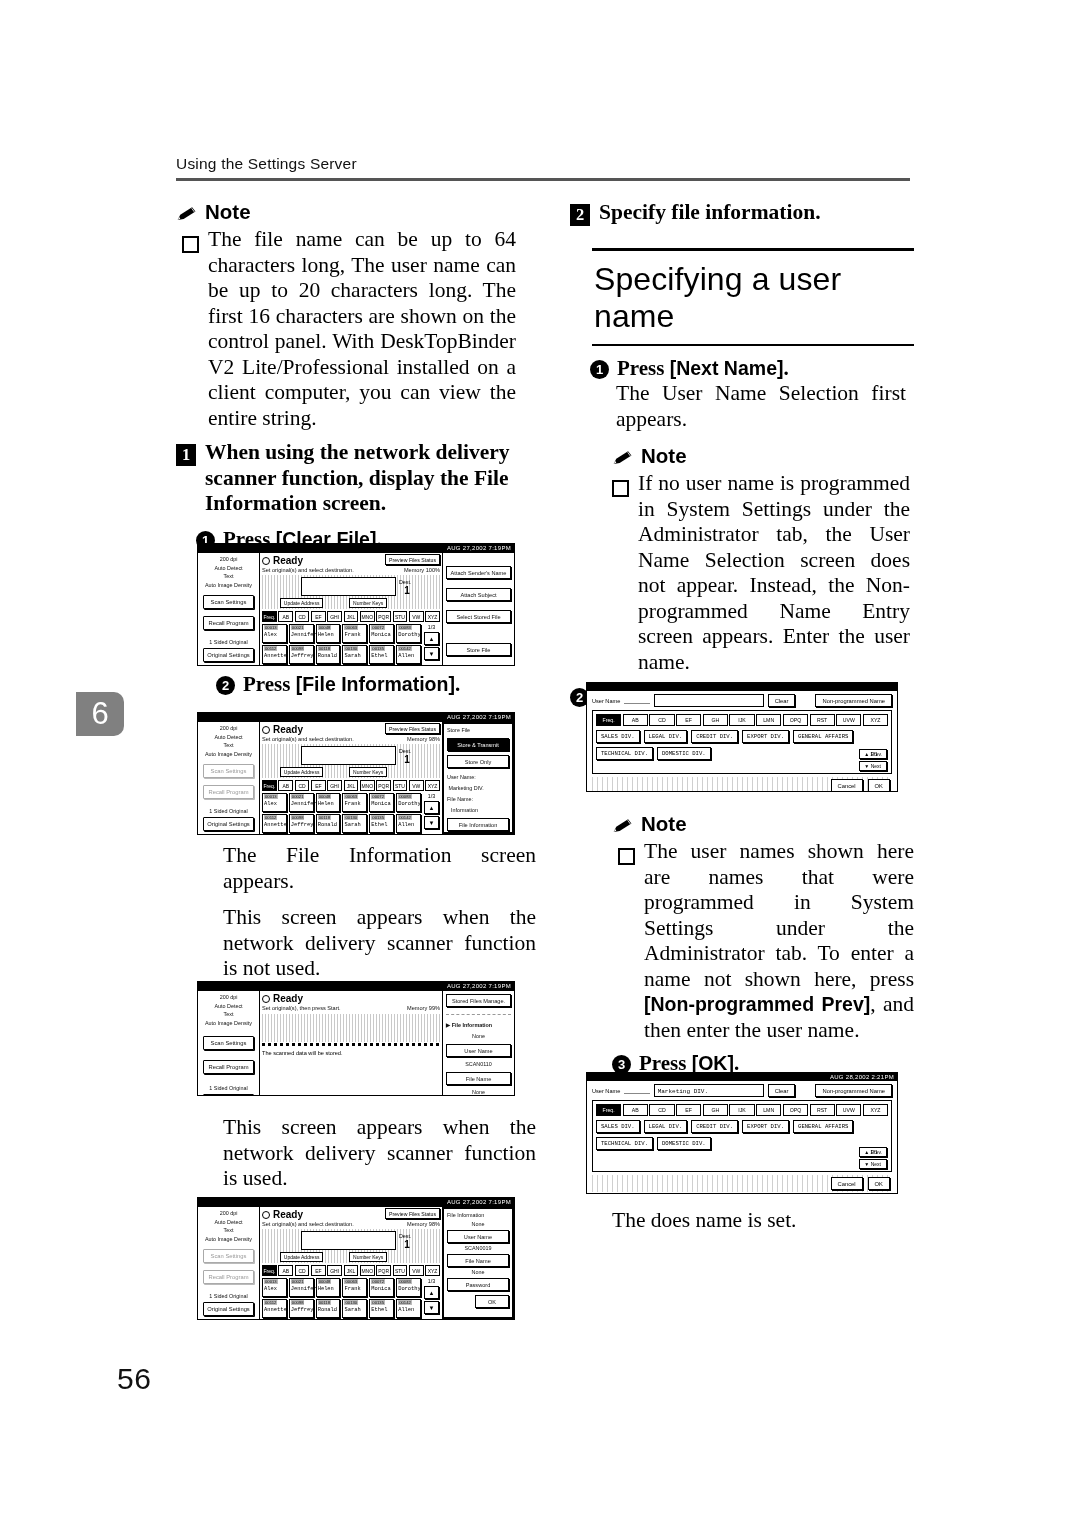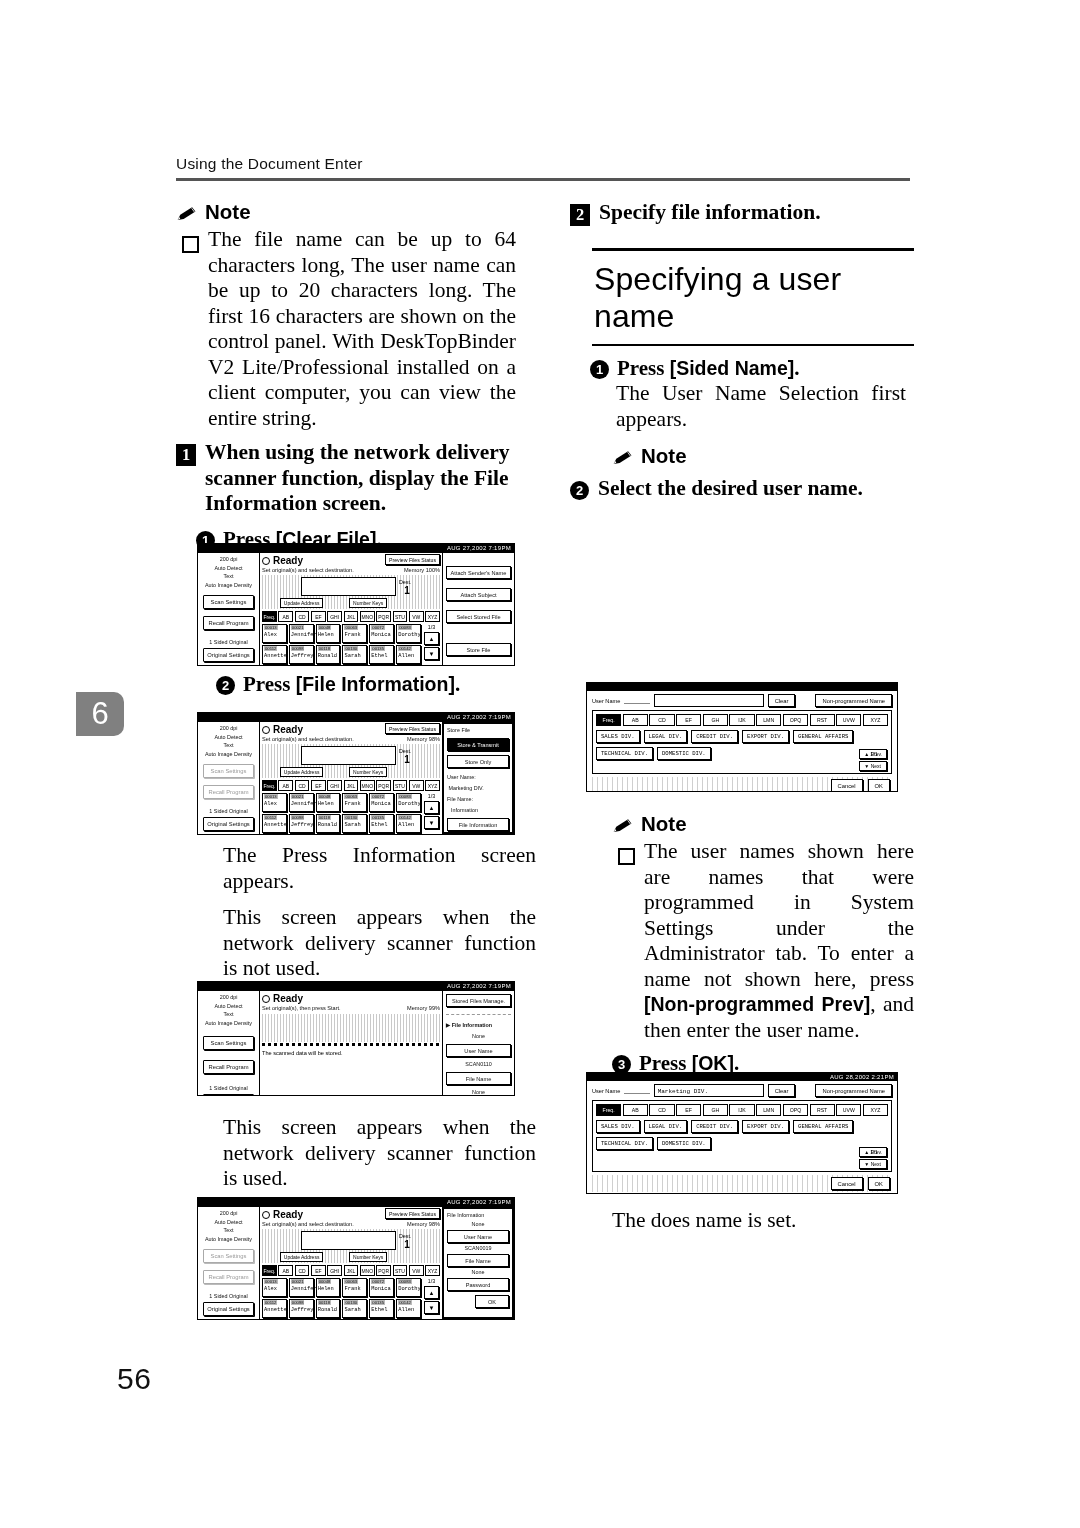--- a/index.html
+++ b/index.html
@@ -239,21 +239,21 @@
     background:repeating-linear-gradient(90deg,#cfcfcf 0 1px,#fff 1px 5px);
     padding:2px 2px;
   }
   .unp-foot .unp-btn{background:#fff;}
 </style>
 </head>
 <body>
 
 <div class="page">
 
-  <div class="runhead">Using the Document Enter</div>
+  <div class="runhead">Using the Settings Server</div>
   <div class="runhead-rule"></div>
 
   <div class="chaptab">6</div>
 
   <div class="folio">56</div>
 
   <div class="col col-l">
 
     <div class="note-head">
       <span class="pencil">
@@ -542,21 +542,21 @@
           <div class="rlabel">File Name:</div>
           <div class="rlabel" style="padding-left:8px;">Information</div>
           <div class="rbtn">File Information</div>
 
         </div>
       </div>
     </div>
   </div>
 
   <div style="position:absolute;left:196px;top:843px;width:340px;">
-    <div class="para">The Press Information screen appears.</div>
+    <div class="para">The File Information screen appears.</div>
     <div class="para" style="margin-top:11px;">This screen appears when the network delivery scanner function is not used.</div>
   </div>
 
   <div class="fig" style="left:197px;top:981px;width:318px;height:115px;">
     <div class="lcd">
       <div class="lcd-top">
         <span class="lcd-clock">AUG  27,2002  7:19PM</span>
       </div>
       <div class="lcd-body">
         <div class="lcd-left">
@@ -739,38 +739,42 @@
     </div>
 
     <div class="sechead-wrap">
       <div class="rule"></div>
       <div class="sechead">Specifying a user name</div>
       <div class="rule"></div>
     </div>
 
     <div class="substep">
       <span class="circ">1</span>
-      <span class="substep-txt"><span>Press </span><span class="k">[Sided Name]</span><span>.</span></span>
+      <span class="substep-txt"><span>Press </span><span class="k">[Next Name]</span><span>.</span></span>
     </div>
 
     <div class="para" style="margin-left:46px;width:290px;">The User Name Selection first appears.</div>
 
     <div class="note-head" style="margin:12px 0 3px 42px;">
       <span class="pencil">
         <svg viewBox="0 0 26 20" width="22" height="18">
             <g fill="#000">
               <path d="M2 17 L5 11 L19 2 L23 7 L9 16 Z"></path>
               <path d="M2 17 L5 15.5 L4 13.5 Z" fill="#fff"></path>
               <path d="M18.5 3.2 L22 8" stroke="#fff" stroke-width="1" fill="none"></path>
             </g>
           </svg>
       </span>
       <span>Note</span>
     </div>
 
+    <div class="bullet-item" style="margin-left:42px;">
+      <span class="sq open"></span>
+      <span class="body" style="width:272px;">If no user name is programmed in System Settings under the Administrator tab, the User Name Selection screen does not appear. Instead, the Non-programmed Name Entry screen appears. Enter the user name.</span>
+    </div>
 
     <div class="step" style="margin-top:8px;">
       <span class="circ" style="margin-top:5px;">2</span>
       <span class="step-txt">Select the desired user name.</span>
     </div>
   </div>
 
   <div class="fig" style="left:586px;top:682px;width:312px;height:110px;">
     <div class="unp">
       <div class="unp-top"></div>

